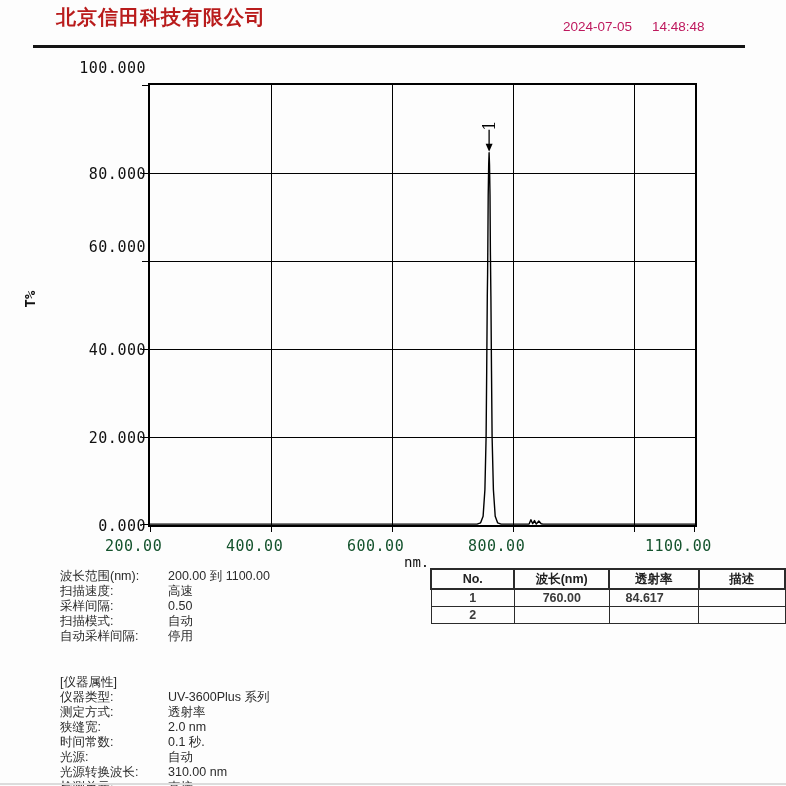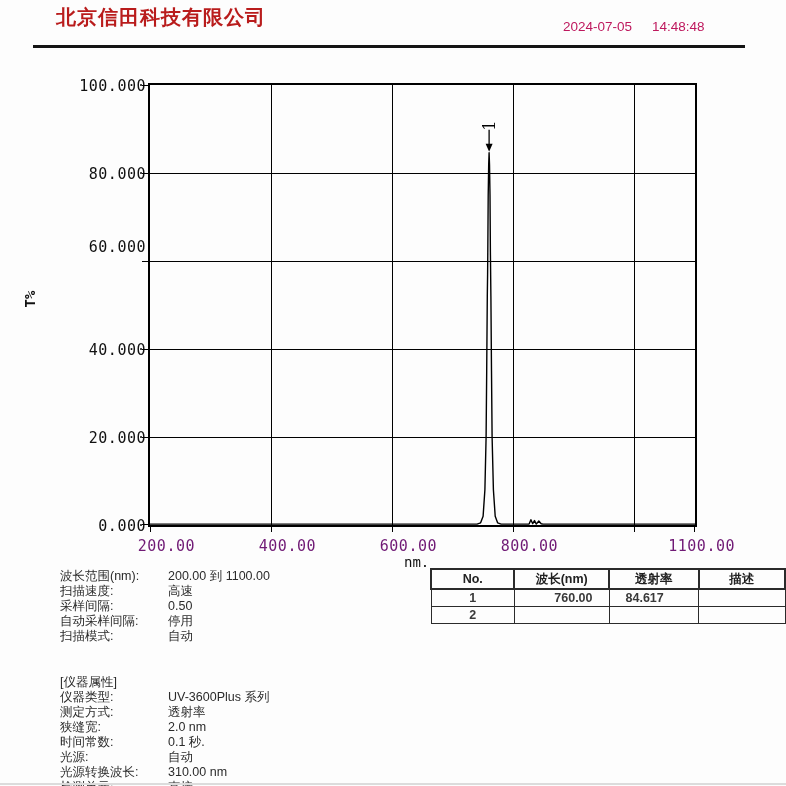--- a/index.html
+++ b/index.html
@@ -20,34 +20,34 @@
   .plot{left:148px;top:83px;width:549px;height:444px;border:2px solid #000;box-sizing:border-box;background:transparent;}
   .plot-inner{position:absolute;left:0;top:0;width:545px;height:440px;}
   .gl-v{position:absolute;top:0;width:1px;height:440px;background:#000;}
   .gl-h{position:absolute;left:0;height:1px;width:545px;background:#000;}
   .curve-svg{position:absolute;left:0;top:0;width:545px;height:440px;}
 
   .tick-x{width:1px;height:5px;background:#000;top:527px;}
   .tick-y{width:6px;height:1px;background:#000;left:142px;}
 
   .ylab{width:85px;text-align:right;font-size:15px;letter-spacing:0.5px;color:#111;}
-  .xlab{width:90px;text-align:right;font-size:15px;letter-spacing:0.5px;color:#701a75;top:537px;}
+  .xlab{width:90px;text-align:left;font-size:15px;letter-spacing:0.5px;color:#14532d;top:537px;}
   .nm-label{left:404px;top:554px;font-size:14px;color:#111;}
   .ylabel-rot{left:22px;top:291px;font-size:14px;font-weight:600;color:#111;transform:rotate(-90deg);}
 
   
   .peak-table{left:430px;top:568px;border-collapse:collapse;table-layout:fixed;background:transparent;}
   .peak-table td,.peak-table th{
     border:1.5px solid #2b2b2b;font-size:12.5px;padding:0 16px;height:16px;
     overflow:hidden;white-space:nowrap;color:#222;
   }
   .peak-table th{height:18px;font-weight:700;text-align:center;border-width:2px;}
   .peak-table td{font-weight:700;color:#3a3a3a;}
   .c-no{width:66px;text-align:center;}
-  .c-wl{width:66px;text-align:right;}
+  .c-wl{width:66px;text-align:center;}
   .c-tr{width:66px;text-align:left;margin-left:32px;}
   .c-de{width:68px;}
 
   
   .props{left:60px;font-size:12.5px;line-height:15px;color:#2b2b2b;white-space:nowrap;}
   .props .ptitle{font-weight:400;}
   .props .plabel{display:inline-block;width:108px;}
   .meas{top:569px;}
   .inst{top:675px;}
 
@@ -56,21 +56,21 @@
 </head>
 <body>
 
 <div class="abs company">北京信田科技有限公司</div>
 <div class="abs datetime" style="left:563px;">2024-07-05</div>
 <div class="abs datetime" style="left:652px;">14:48:48</div>
 <div class="abs header-rule"></div>
 
 <div class="abs ylabel-rot mono">T%</div>
 
-<div class="abs ylab mono" style="left:61px;top:77px;">100.000</div>
+<div class="abs ylab mono" style="left:61px;top:59px;">100.000</div>
 <div class="abs ylab mono" style="left:61px;top:165px;">80.000</div>
 <div class="abs ylab mono" style="left:61px;top:238px;">60.000</div>
 <div class="abs ylab mono" style="left:61px;top:341px;">40.000</div>
 <div class="abs ylab mono" style="left:61px;top:429px;">20.000</div>
 <div class="abs ylab mono" style="left:61px;top:517px;">0.000</div>
 
 <div class="abs plot">
   <div class="plot-inner">
     <div class="gl-v" style="left:121px;"></div>
     <div class="gl-v" style="left:242px;"></div>
@@ -137,22 +137,22 @@
     <td class="c-tr"></td>
     <td class="c-de"></td>
   </tr>
 </tbody>
   </table>
 
 <div class="abs props meas">
   <div><span class="plabel">波长范围(nm):</span><span>200.00 到 1100.00</span></div>
   <div><span class="plabel">扫描速度:</span><span>高速</span></div>
   <div><span class="plabel">采样间隔:</span><span>0.50</span></div>
+  <div><span class="plabel">扫描模式:</span><span>自动</span></div>
   <div><span class="plabel">自动采样间隔:</span><span>停用</span></div>
-  <div><span class="plabel">扫描模式:</span><span>自动</span></div>
 </div>
 
 <div class="abs props inst">
   <div class="ptitle">[仪器属性]</div>
   <div><span class="plabel">仪器类型:</span><span>UV-3600Plus 系列</span></div>
   <div><span class="plabel">测定方式:</span><span>透射率</span></div>
   <div><span class="plabel">狭缝宽:</span><span>2.0 nm</span></div>
   <div><span class="plabel">时间常数:</span><span>0.1 秒.</span></div>
   <div><span class="plabel">光源:</span><span>自动</span></div>
   <div><span class="plabel">光源转换波长:</span><span>310.00 nm</span></div>

